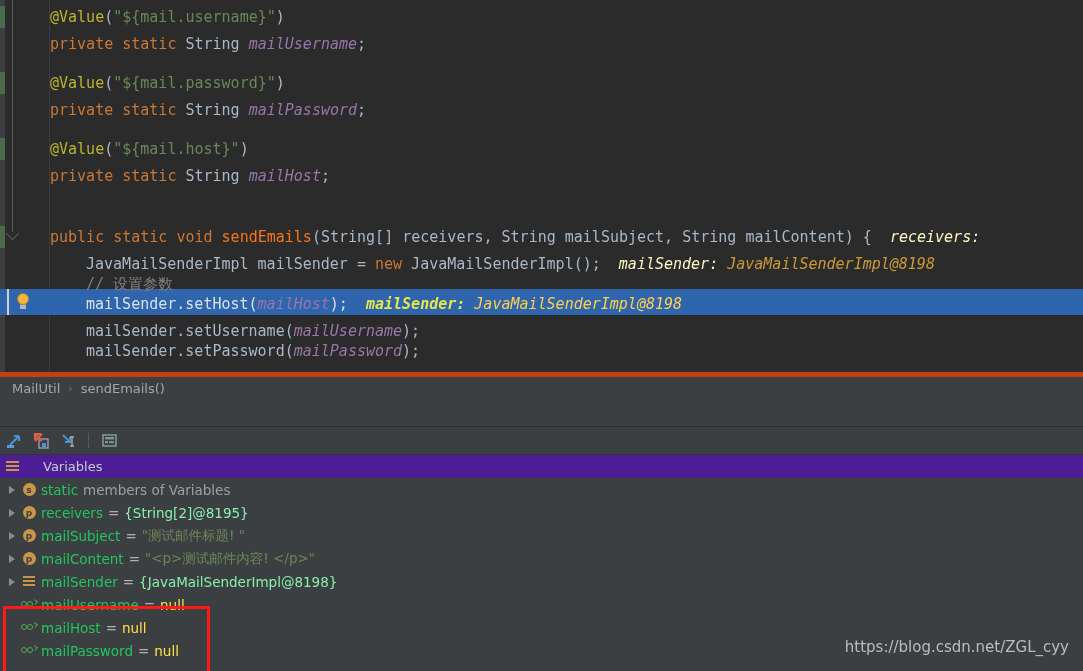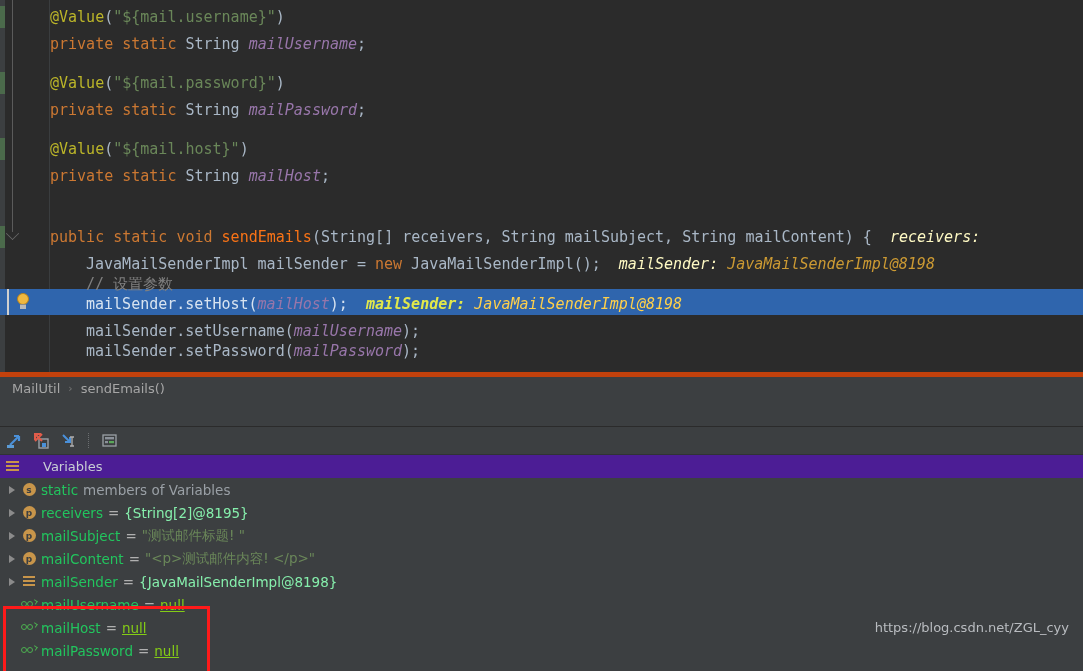--- a/index.html
+++ b/index.html
@@ -176,33 +176,33 @@
     position: absolute; left: 12px; top: 1px;
     width: 4px; height: 4px;
     border-top: 1.6px solid #4caf50;
     border-right: 1.6px solid #4caf50;
     transform: rotate(35deg);
   }
   .vname { color: #22c55e; margin-left: 3px; }
   .veq { color: #b0b0b0; margin: 0 5px; }
   .vval { color: #86efac; }
   .vval.str { color: #6a8759; }
-  .vval.nullv { color: #84cc16; text-decoration: underline; }
+  .vval.nullv { color: #fde047; }
   .vsub { color: #9aa0a6; margin-left: 5px; }
 
   .redbox {
     position: absolute; left: 3px; top: 606px;
     width: 207px; height: 68px;
     border: 3px solid #ff1a1a;
     pointer-events: none;
   }
 
   .watermark {
-    position: absolute; right: 14px; top: 620px;
-    font-size: 13px; color: #b9bcc0;
+    position: absolute; right: 14px; top: 638px;
+    font-size: 15px; color: #b9bcc0;
     font-family: "DejaVu Sans", sans-serif;
   }
 </style>
 </head>
 <body>
 
 <div id="root">
 
   <div class="editor">
     <div class="marker-strip" id="markerStrip">

